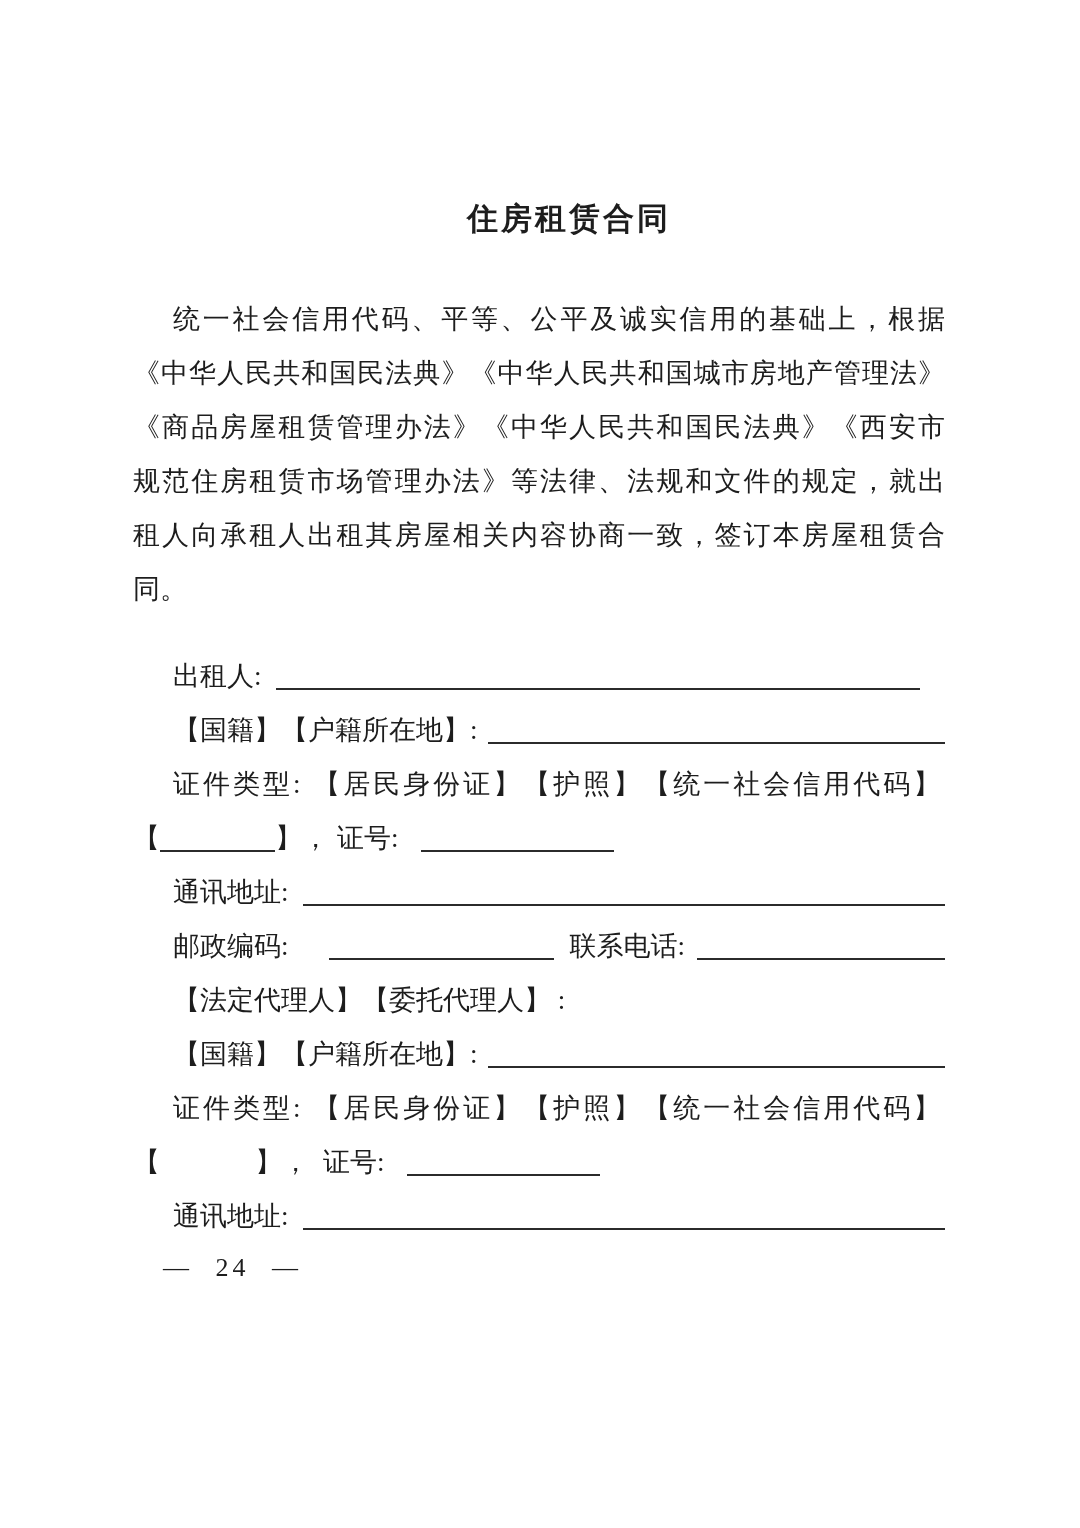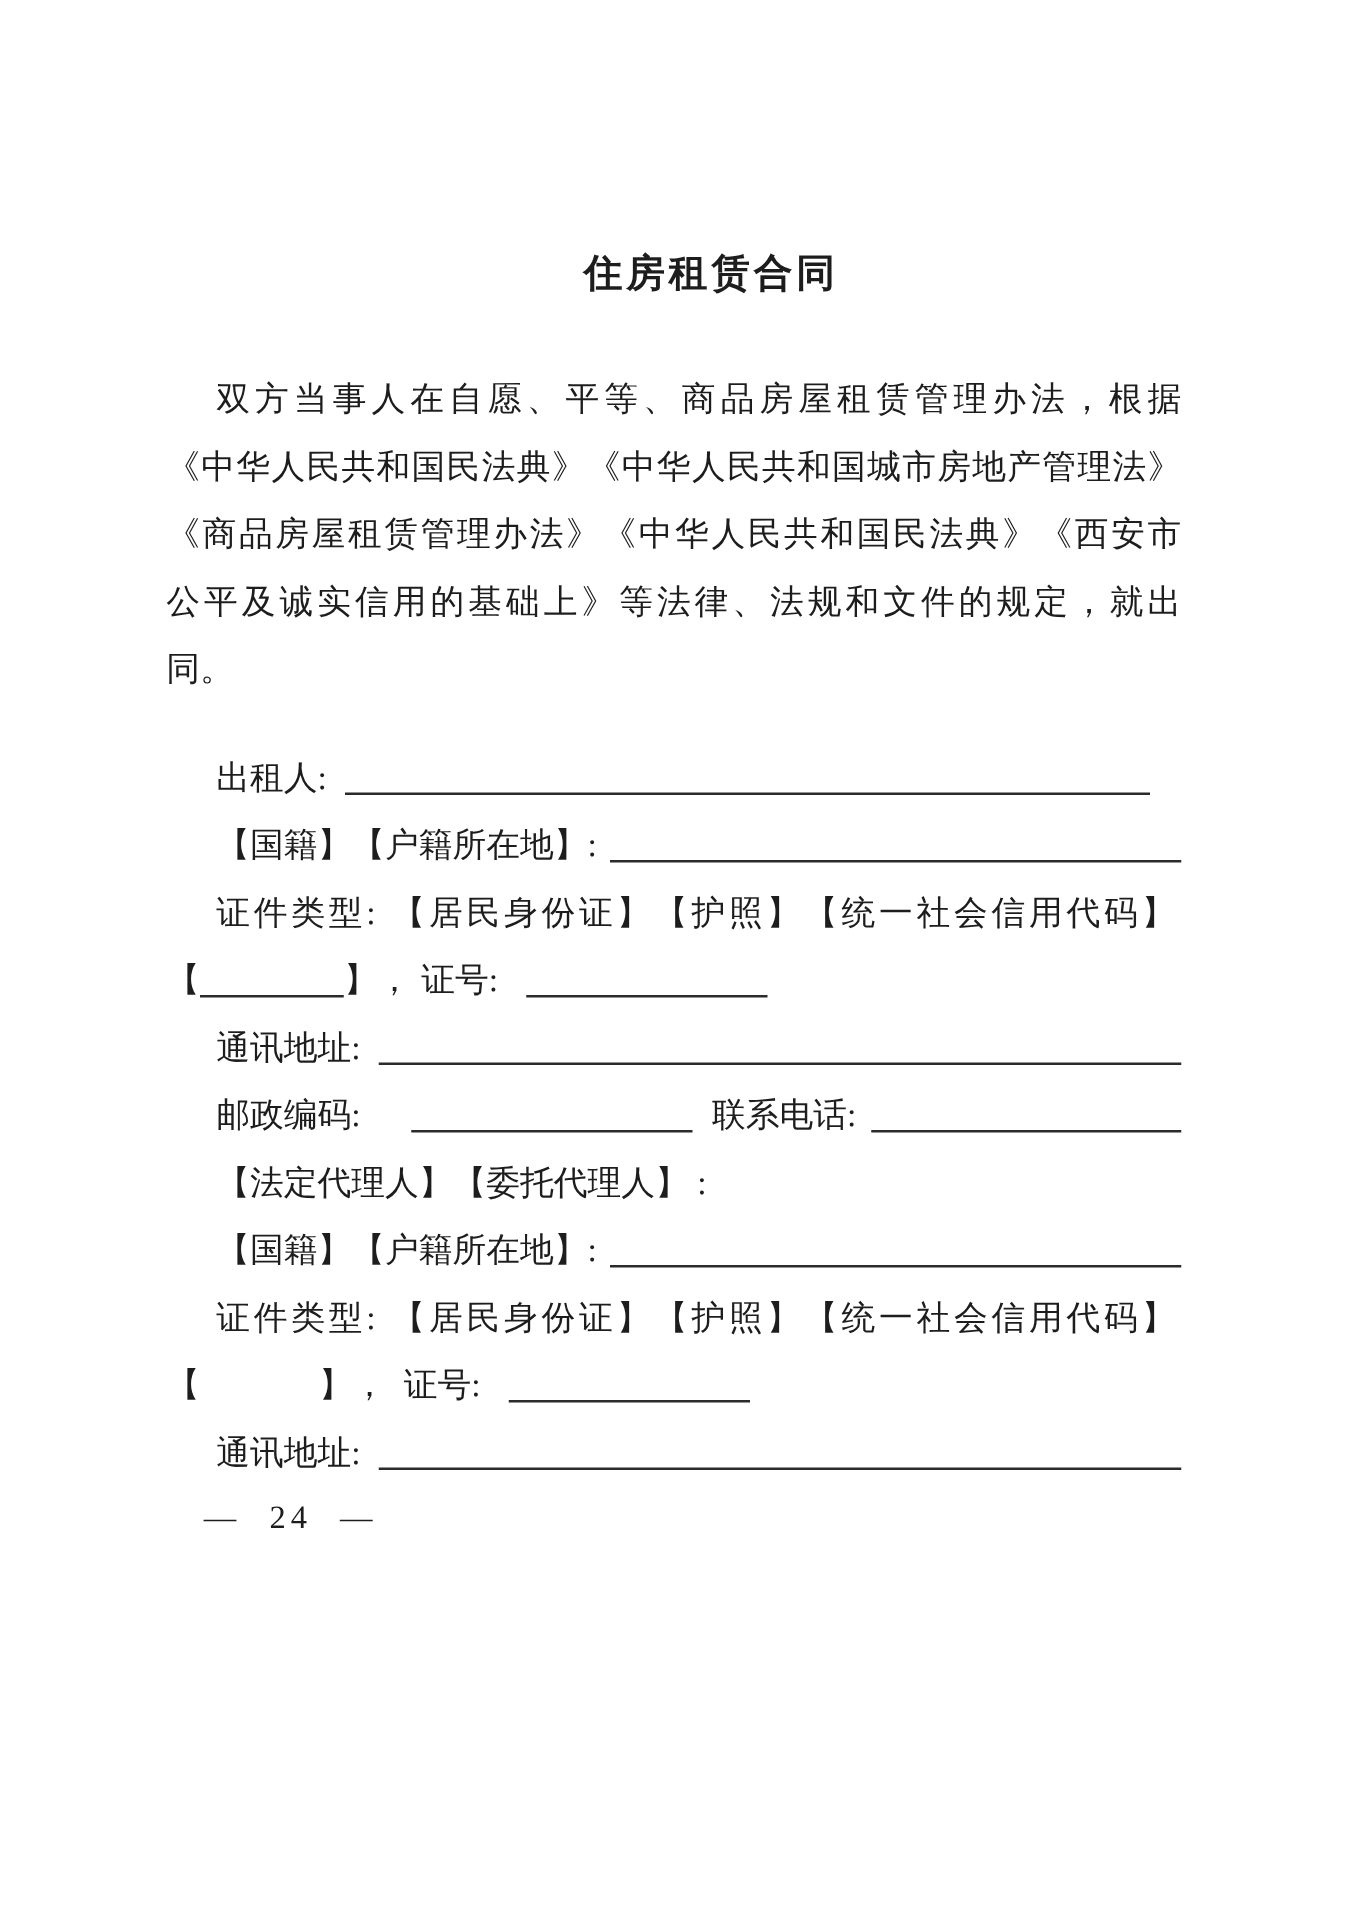--- a/index.html
+++ b/index.html
@@ -47,24 +47,25 @@
   }
 </style>
 </head>
 <body>
 
 <div class="page">
 
   <h1 class="doc-title">住房租赁合同</h1>
 
   <div class="intro">
-    <div class="intro-line first">双方当事人在自愿、平等、商品房屋租赁管理办法，根据</div>
+    <div class="intro-line first">统一社会信用代码、平等、公平及诚实信用的基础上，根据</div>
     <div class="intro-line">《中华人民共和国民法典》《中华人民共和国城市房地产管理法》</div>
     <div class="intro-line">《商品房屋租赁管理办法》《中华人民共和国民法典》《西安市</div>
-    <div class="intro-line">公平及诚实信用的基础上》等法律、法规和文件的规定，就出</div>
+    <div class="intro-line">规范住房租赁市场管理办法》等法律、法规和文件的规定，就出</div>
+    <div class="intro-line">租人向承租人出租其房屋相关内容协商一致，签订本房屋租赁合</div>
     <div class="intro-line last">同。</div>
   </div>
 
 
   <div class="form">
 
     <div class="row indent">
       <span class="lbl">出租人:</span>
       <span class="blank grow" style="margin-left:14px; margin-right:25px;"></span>
     </div>

